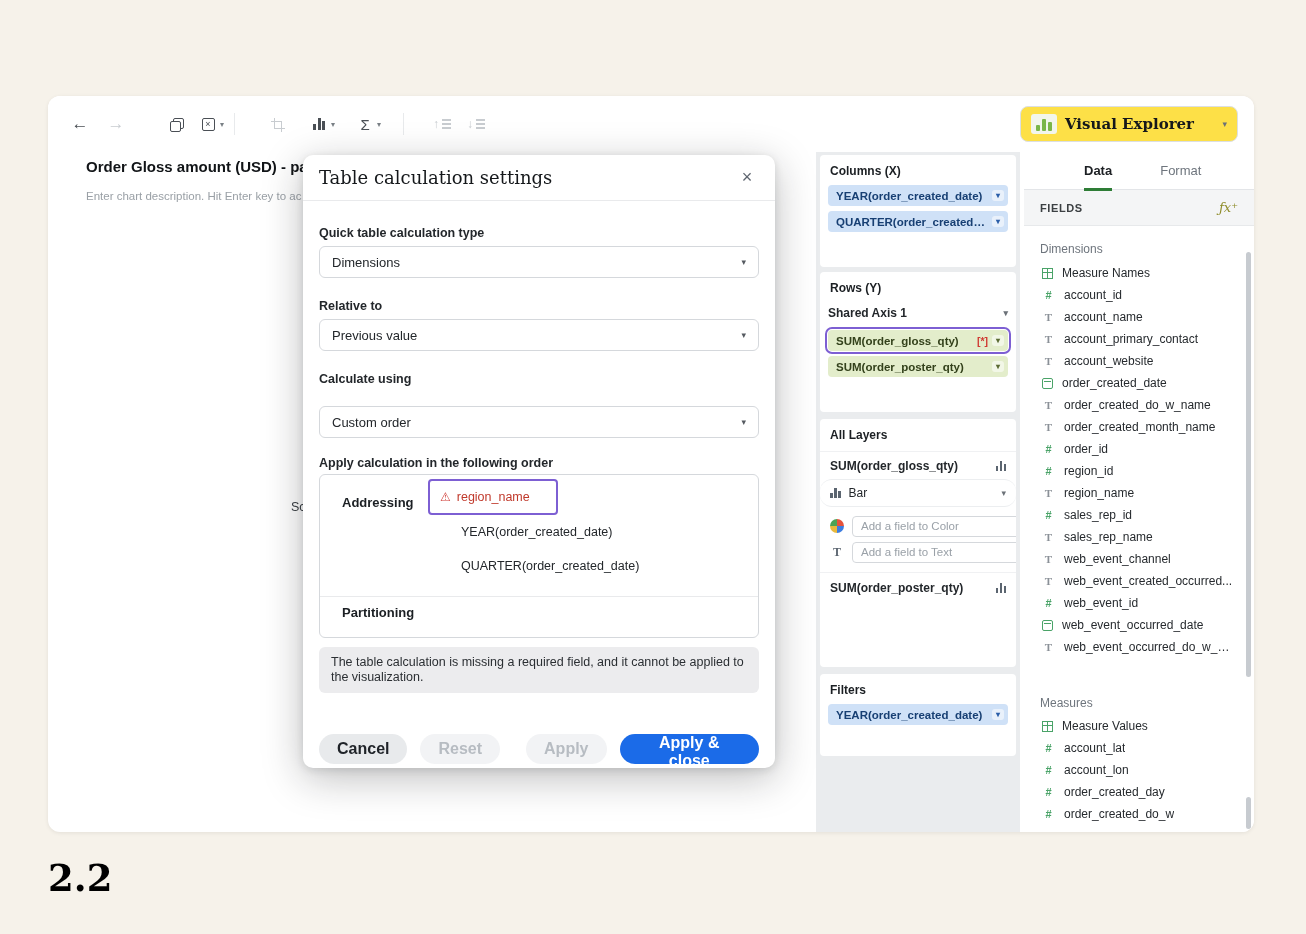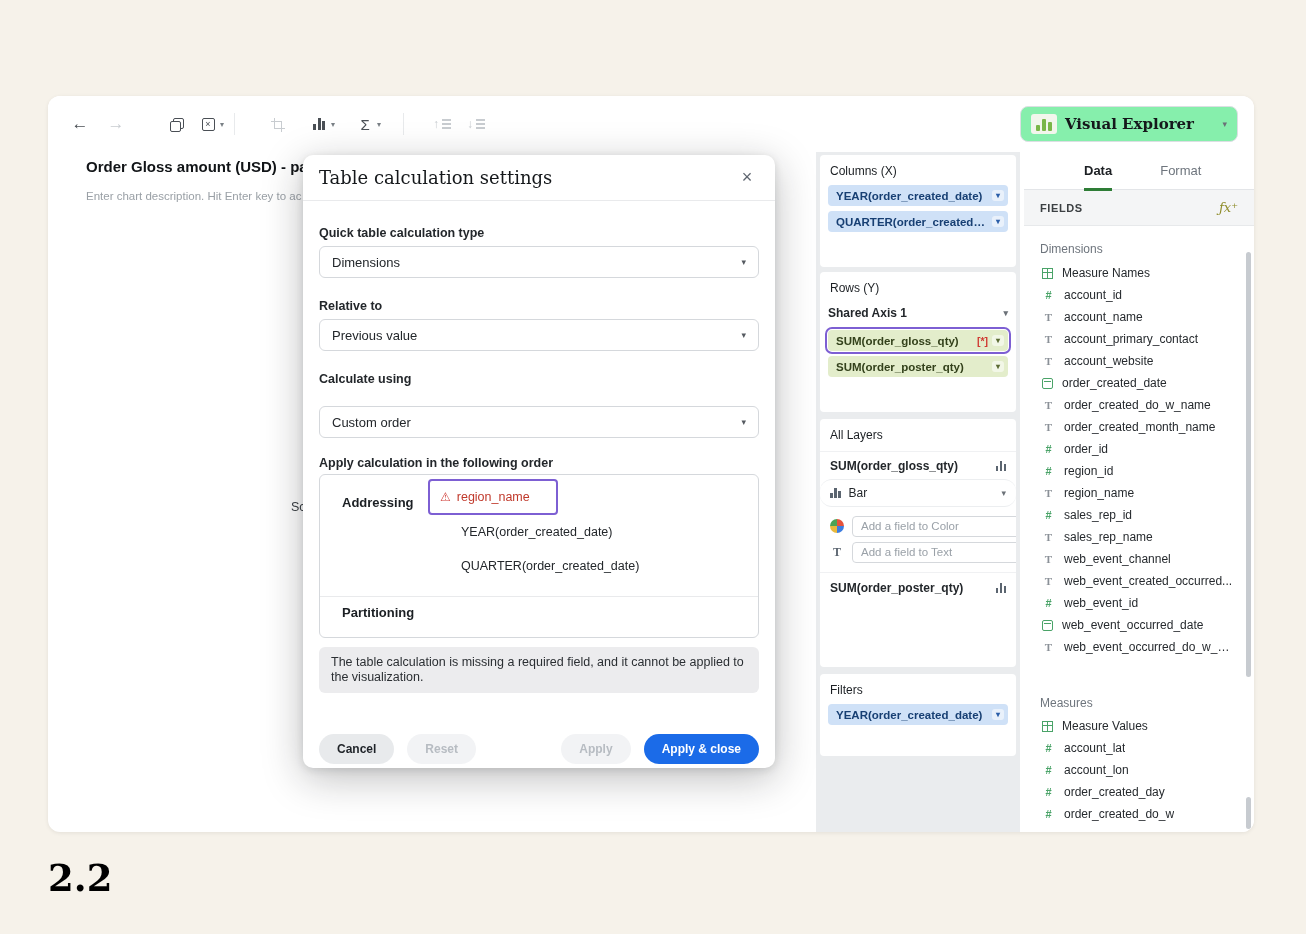--- a/index.html
+++ b/index.html
@@ -29,36 +29,36 @@
   .ic-bars i { width:3px; background:#4a4f55; display:block; }
   .ic-bars i:nth-child(1){height:6px;} .ic-bars i:nth-child(2){height:12px;} .ic-bars i:nth-child(3){height:9px;}
   .ic-bars.gray i { background:#5b6570; }
   .ic-bars.sm { height:10px; } .ic-bars.sm i{width:2.5px;}
   .ic-bars.sm i:nth-child(1){height:5px;} .ic-bars.sm i:nth-child(2){height:10px;} .ic-bars.sm i:nth-child(3){height:7px;}
   .ic-sort { display:inline-flex; gap:3px; align-items:center; color:#c8ccd0; font-size:12px; }
   .ic-sort .lines { width:9px; height:10px;
     background:linear-gradient(to bottom,#c8ccd0 0 1.5px,transparent 1.5px 4px,#c8ccd0 4px 5.5px,transparent 5.5px 8px,#c8ccd0 8px 9.5px,transparent 9.5px); }
 
   .ve-btn { position:absolute; right:16px; top:10px; height:36px; width:218px; border:1px solid #dcdfe3;
-            border-radius:8px; display:flex; align-items:center; padding:0 10px; cursor:pointer; background:#86efac; }
+            border-radius:8px; display:flex; align-items:center; padding:0 10px; cursor:pointer; background:#fde047; }
   .ve-icon { width:26px; height:20px; border-radius:3px; background:#f2f6ec; display:flex; align-items:flex-end; justify-content:center; gap:2px; padding:3px 4px; margin-right:8px; }
   .ve-icon i { width:4px; background:#7ab648; display:block; border-radius:1px; }
   .ve-icon i:nth-child(1){height:6px;} .ve-icon i:nth-child(2){height:12px;} .ve-icon i:nth-child(3){height:9px;}
   .ve-label { font-family:"DejaVu Serif", serif; font-weight:bold; font-size:15px; color:#15181b; flex:1; }
   .ve-caret { font-size:9px; color:#6b7178; }
 
   
   .chart-title { position:absolute; left:38px; top:62px; font-size:15px; font-weight:bold; color:#111417; }
   .chart-desc  { position:absolute; left:38px; top:94px; font-size:11.5px; color:#9aa0a6; }
   .clipped-text{ position:absolute; left:243px; top:404px; font-size:12.5px; color:#3a3f44; }
 
   
   .mid-col { position:absolute; left:768px; top:56px; width:204px; bottom:0; background:#eaecee; }
   .card { position:absolute; left:4px; width:196px; background:#fff; border-radius:4px; overflow:hidden; }
-  .card-title { font-size:12px; font-weight:normal; color:#1b1f23; padding:9px 10px 7px; }
+  .card-title { font-size:12px; font-weight:bold; color:#1b1f23; padding:9px 10px 7px; }
   .card-pad { padding:0 8px; }
 
   .pill { display:flex; align-items:center; height:21px; border-radius:4px; padding:0 4px 0 8px;
           font-size:11.5px; font-weight:bold; margin-bottom:5px; cursor:pointer; }
   .pill-blue  { background:#cfe1f7; color:#173f73; }
   .pill-green { background:#e3edcb; color:#33411b; }
   .pill .lbl { flex:1; white-space:nowrap; overflow:hidden; text-overflow:ellipsis; }
   .pill .caret { font-size:8px; background:rgba(255,255,255,.55); border-radius:3px; padding:1px 4px; margin-left:4px; flex:none; }
   .pill-blue .caret { color:#2b5ea8; }
   .pill-green .caret { color:#5b6b33; }
@@ -128,21 +128,21 @@
   .ob-part { position:absolute; left:22px; top:130px; font-size:13px; font-weight:bold; color:#1b1f23; }
   .ob-div { position:absolute; left:0; right:0; top:121px; height:1px; background:#e9eaec; }
   .ob-items { position:absolute; left:108px; top:4px; }
   .ob-err { display:inline-flex; align-items:center; gap:6px; border:2px solid #7d5fd3; border-radius:4px;
             padding:9px 26px 9px 10px; font-size:12.5px; color:#c0392b; cursor:grab; }
   .ob-err .warn { color:#cf3a33; font-size:12px; }
   .ob-item { padding:10px 0 10px 33px; font-size:12.5px; color:#23272b; cursor:grab; }
   .m-warning { margin-top:9px; background:#ececee; border-radius:6px; padding:8px 12px; font-size:12.5px;
                line-height:15px; color:#2b2f33; }
   .m-footer { margin-top:41px; display:flex; align-items:center; gap:13px; }
-  .btn { height:30px; border-radius:15px; border:none; font-size:12px; font-weight:bold; padding:0 18px;
+  .btn { height:30px; border-radius:15px; border:none; font-size:16px; font-weight:bold; padding:0 18px;
          cursor:pointer; font-family:"Liberation Sans",sans-serif; }
   .btn-cancel { background:#e8eaec; color:#1f2328; }
   .btn-dis { background:#f2f3f5; color:#b7bcc2; cursor:default; }
   .btn-primary { background:#1b6be8; color:#fff; }
   .m-footer .spacer { flex:1; }
 
   .page-label { position:absolute; left:48px; top:856px; font-family:"DejaVu Serif", serif; font-weight:bold;
                 font-size:37px; color:#000; }
 </style>
 </head>

